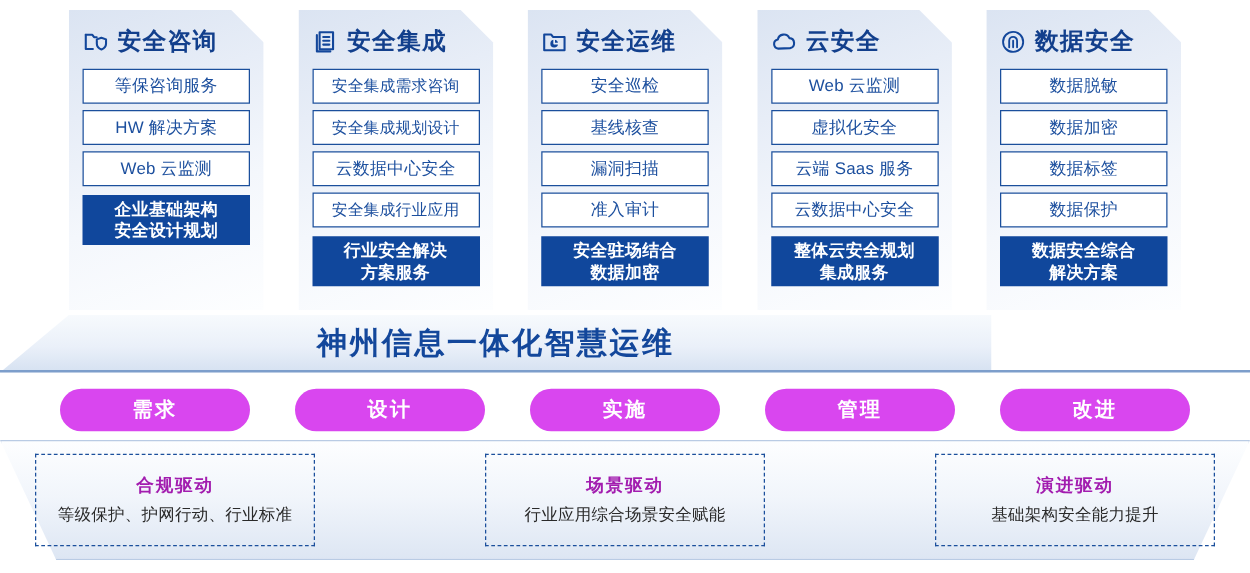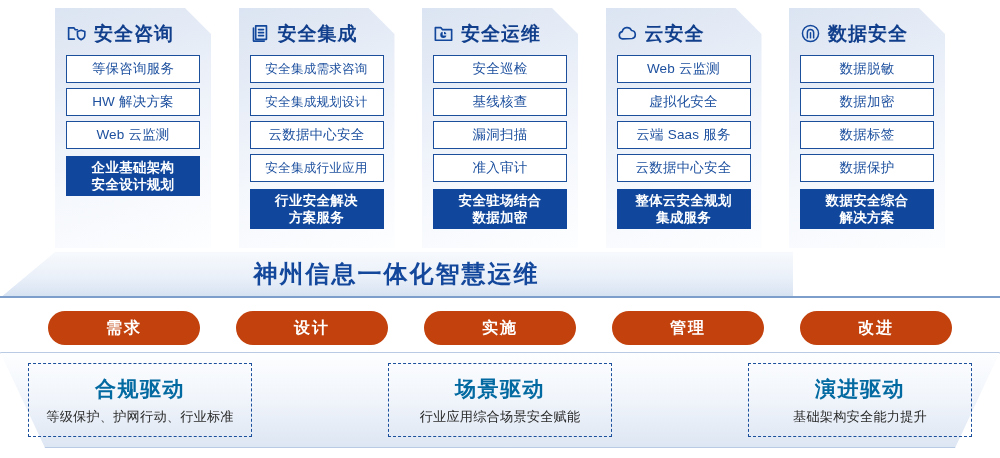--- a/index.html
+++ b/index.html
@@ -138,21 +138,21 @@
     height: 36px;
     display: flex;
     justify-content: space-between;
     padding: 0 48px;
     box-sizing: border-box;
   }
   .pill {
     width: 152px;
     height: 34px;
     border-radius: 17px;
-    background: #c2410c;
+    background: #d946ef;
     color: #ffffff;
     font-size: 16px;
     font-weight: bold;
     letter-spacing: 2px;
     display: flex;
     align-items: center;
     justify-content: center;
   }
 
   
@@ -186,23 +186,23 @@
     height: 72px;
     border: 1.6px dashed #1b4f9c;
     display: flex;
     flex-direction: column;
     align-items: center;
     justify-content: center;
     gap: 5px;
     background: transparent;
   }
   .driver .d-title {
-    font-size: 21px;
-    font-weight: bold;
-    color: #0369a1;
+    font-size: 14px;
+    font-weight: bold;
+    color: #a21caf;
     letter-spacing: 1.5px;
   }
   .driver .d-sub {
     font-size: 13.2px;
     color: #2a2a2a;
     letter-spacing: 0.2px;
     white-space: nowrap;
   }
 </style>
 </head>

